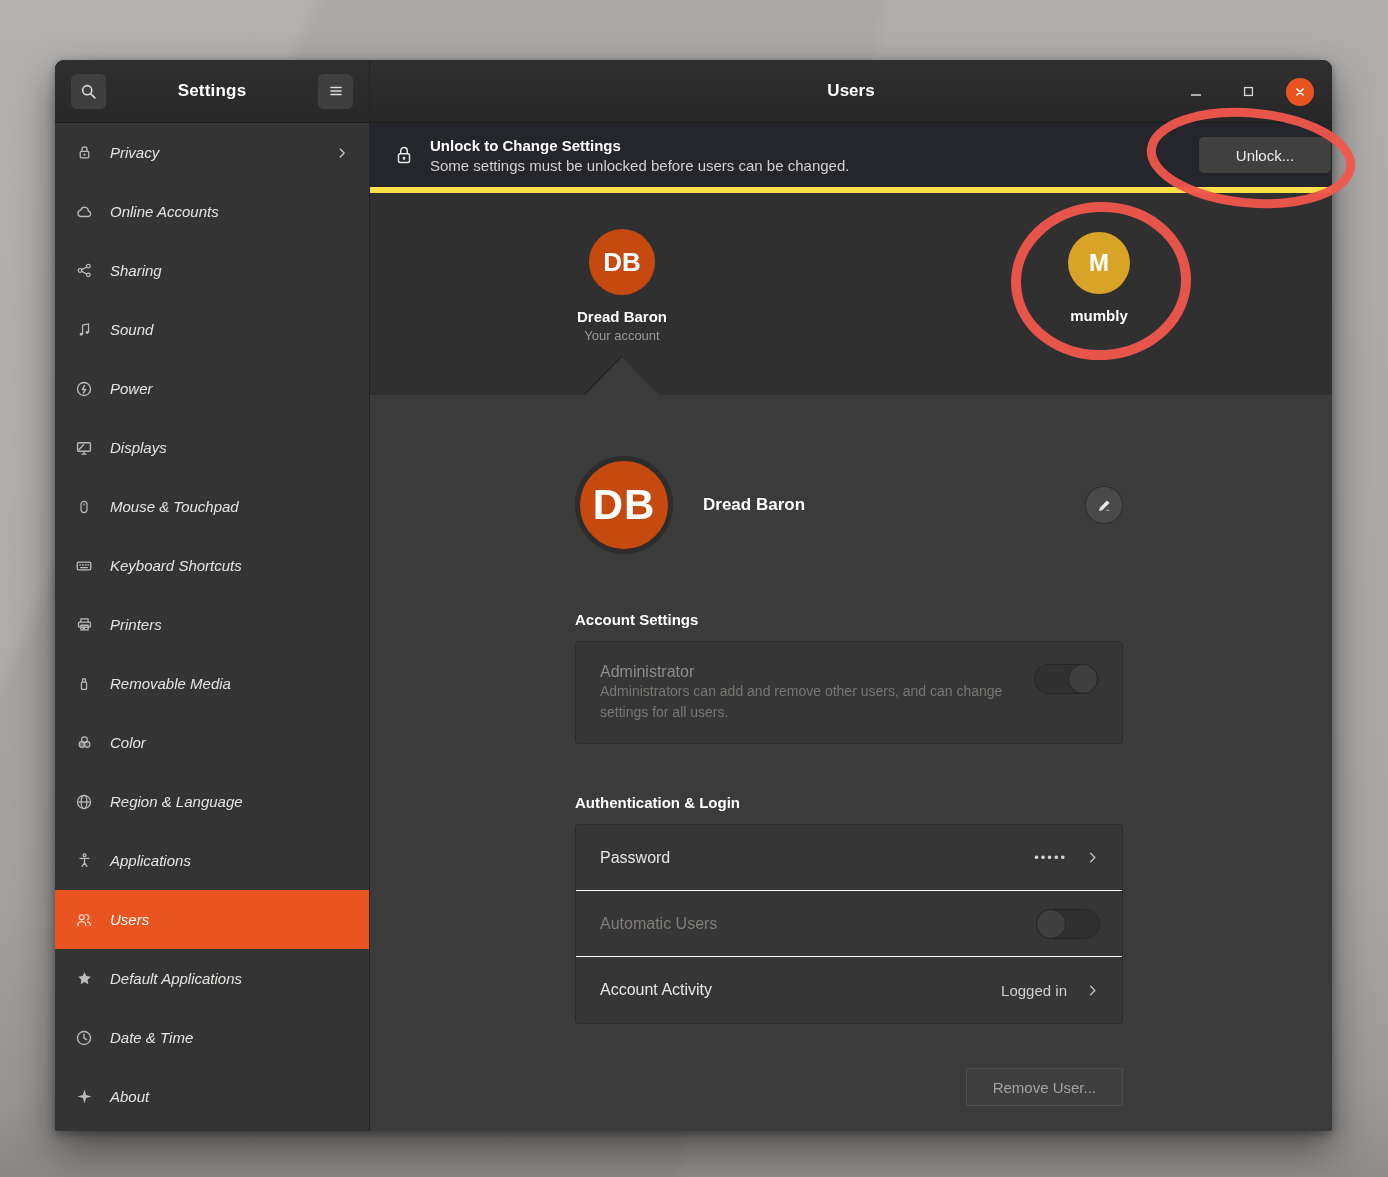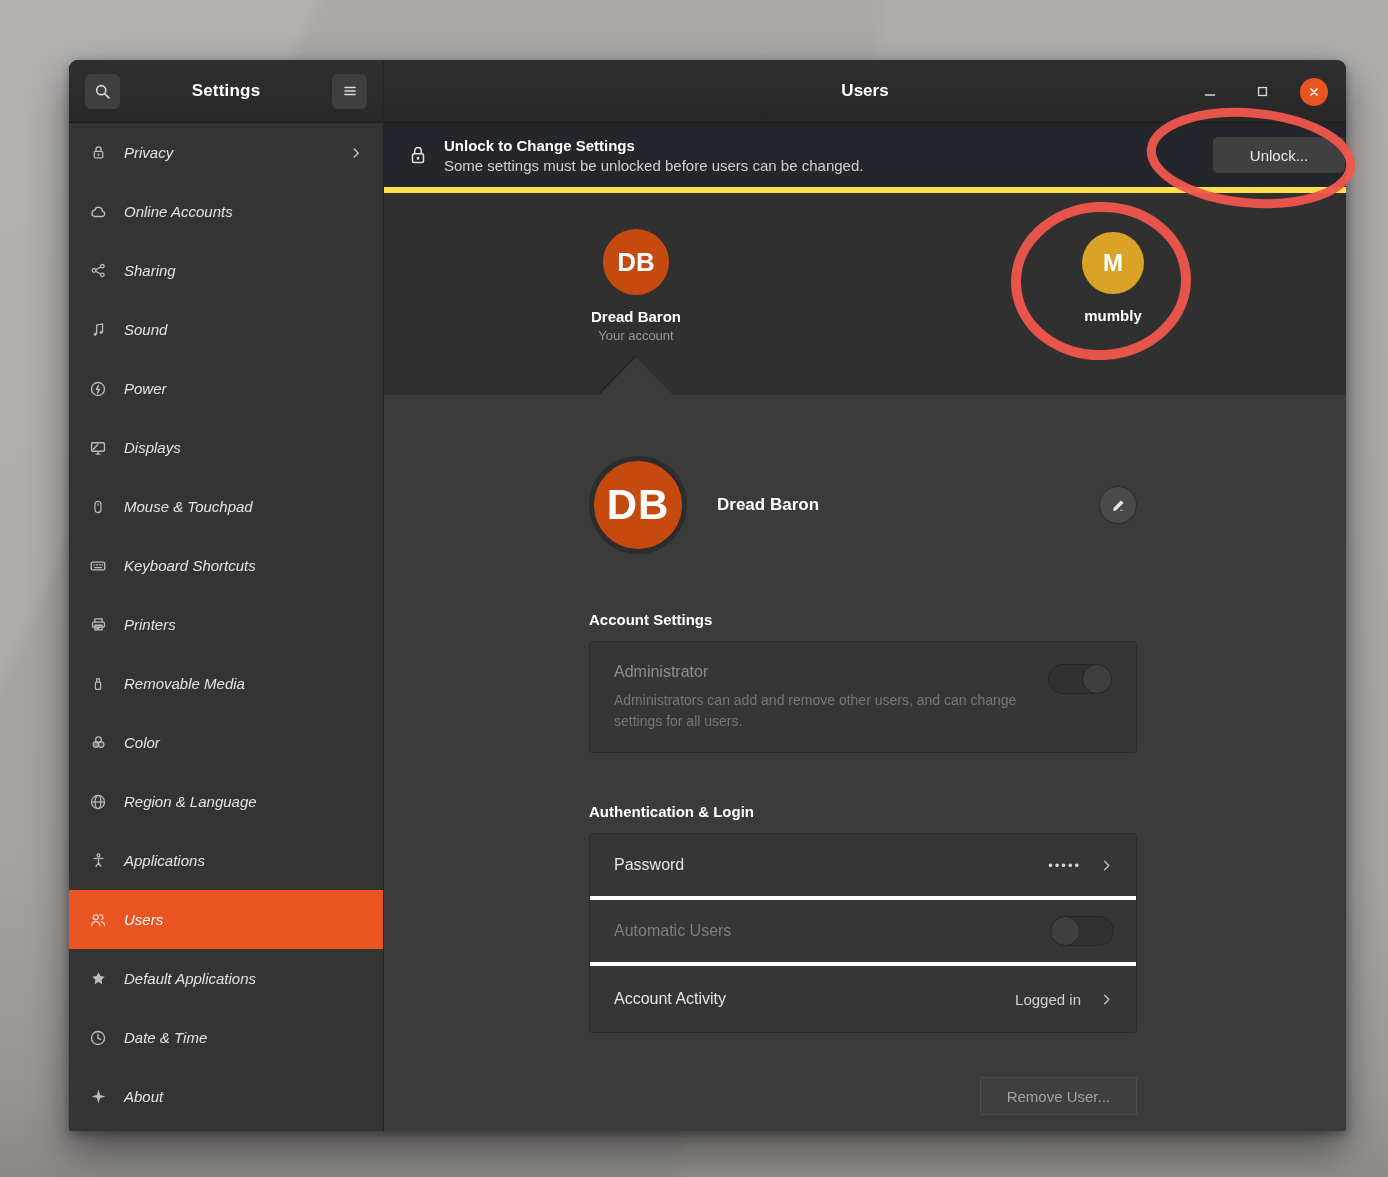--- a/index.html
+++ b/index.html
@@ -10,21 +10,21 @@
     position:relative;
   }
   body::before{ 
     content:""; position:absolute; inset:0;
     background:linear-gradient(115deg, rgba(255,255,255,.10) 0%, rgba(255,255,255,.10) 16%, rgba(255,255,255,0) 17%),
                linear-gradient(100deg, rgba(0,0,0,.03) 55%, rgba(0,0,0,0) 56%);
     pointer-events:none;
   }
 
   .window{
-    position:absolute; left:69px; top:60px; width:1277px; height:1071px;
+    position:absolute; left:55px; top:60px; width:1277px; height:1071px;
     border-radius:9px 9px 3px 3px; overflow:hidden; display:flex;
     background:#3b3b3b;
     box-shadow:0 18px 42px rgba(0,0,0,.48), 0 3px 10px rgba(0,0,0,.35);
   }
 
   
   .sidebar{ width:315px; background:#343434; border-right:1px solid #242424; display:flex; flex-direction:column; }
   .side-header{
     height:63px; flex:0 0 63px; display:flex; align-items:center; padding:0 15px;
     background:linear-gradient(#2f2f2f,#282828); border-bottom:1px solid #1d1d1d;
@@ -102,30 +102,30 @@
   .edit-btn{
     margin-left:auto; width:38px; height:38px; border-radius:50%;
     background:#4a4a4a; border:1px solid #2b2b2b; color:#e8e8e8;
     display:flex; align-items:center; justify-content:center; cursor:pointer;
   }
 
   .section-title{ margin-top:50px; margin-bottom:13px; color:#ffffff; font-weight:bold; font-size:15px; }
   .card{ background:#363636; border:1px solid #2c2c2c; border-radius:4px; }
 
   .admin-card{ position:relative; padding:21px 24px 20px; }
-  .admin-label{ color:#8f8d8a; font-size:16px; margin-bottom:9px; }
+  .admin-label{ color:#8f8d8a; font-size:16px; }
   .admin-desc{ color:#797673; font-size:14px; line-height:1.5; max-width:412px; }
 
   .toggle{ position:relative; width:64px; height:30px; border-radius:15px; background:#313131; border:1px solid #262626; flex:0 0 auto; }
   .toggle .knob{ position:absolute; top:-1px; width:30px; height:30px; border-radius:50%; background:#3f3f3f; border:1px solid #262626; }
   .toggle.on .knob{ right:-1px; }
   .toggle.off .knob{ left:-1px; }
   .admin-card .toggle{ position:absolute; right:24px; top:22px; }
 
-  .list-card .row{ height:66px; display:flex; align-items:center; padding:0 22px 0 24px; border-bottom:4px solid #ffffff; cursor:pointer; }
+  .list-card .row{ height:66px; display:flex; align-items:center; padding:0 22px 0 24px; border-bottom:1px solid #ffffff; cursor:pointer; }
   .list-card .row:last-child{ border-bottom:none; }
   .row-label{ color:#e8e6e3; font-size:16px; }
   .row-label.dim{ color:#807d7a; }
   .row-right{ margin-left:auto; display:flex; align-items:center; gap:18px; }
   .row-value{ color:#d2d0cd; font-size:15px; }
   .row-value.dots{ font-size:13px; letter-spacing:2px; color:#d8d6d3; }
   .row-chev{ color:#c4c2bf; display:flex; }
 
   .remove-row{ margin-top:44px; display:flex; justify-content:flex-end; }
   .remove-btn{

